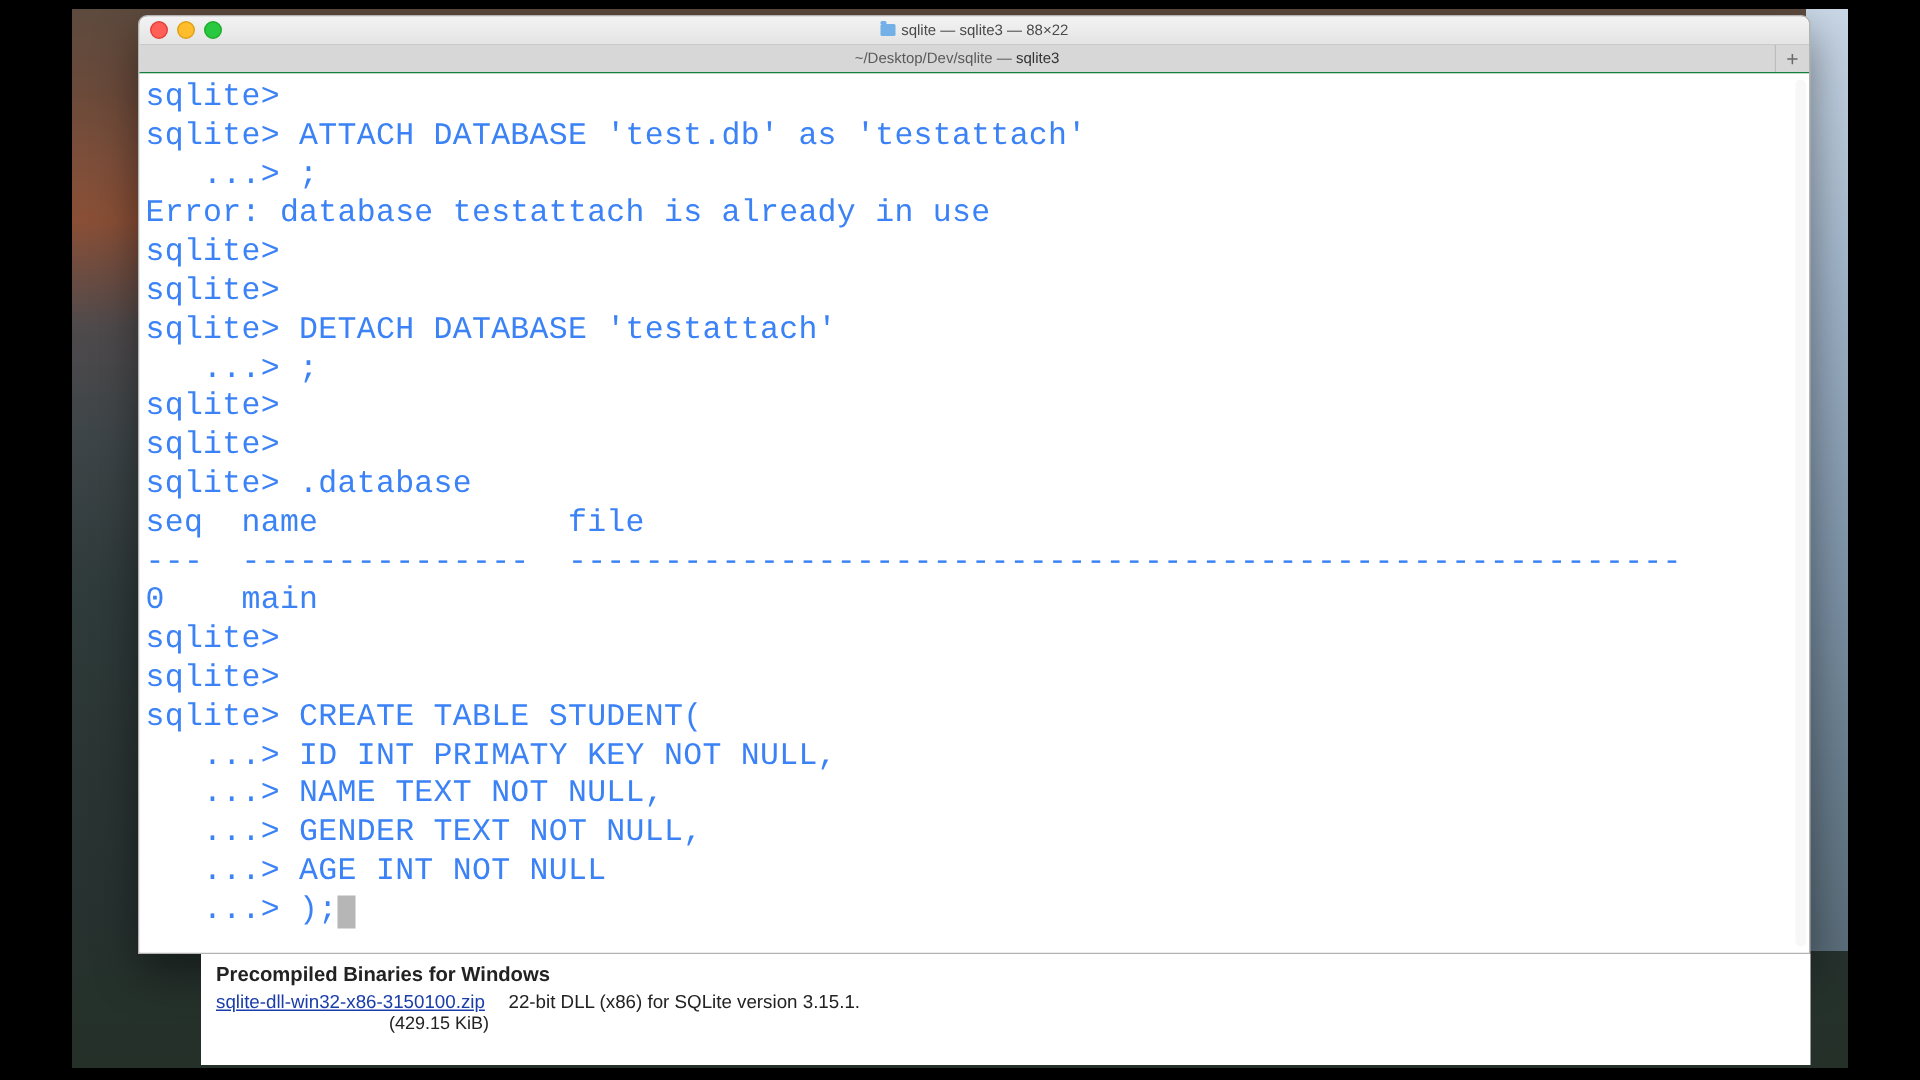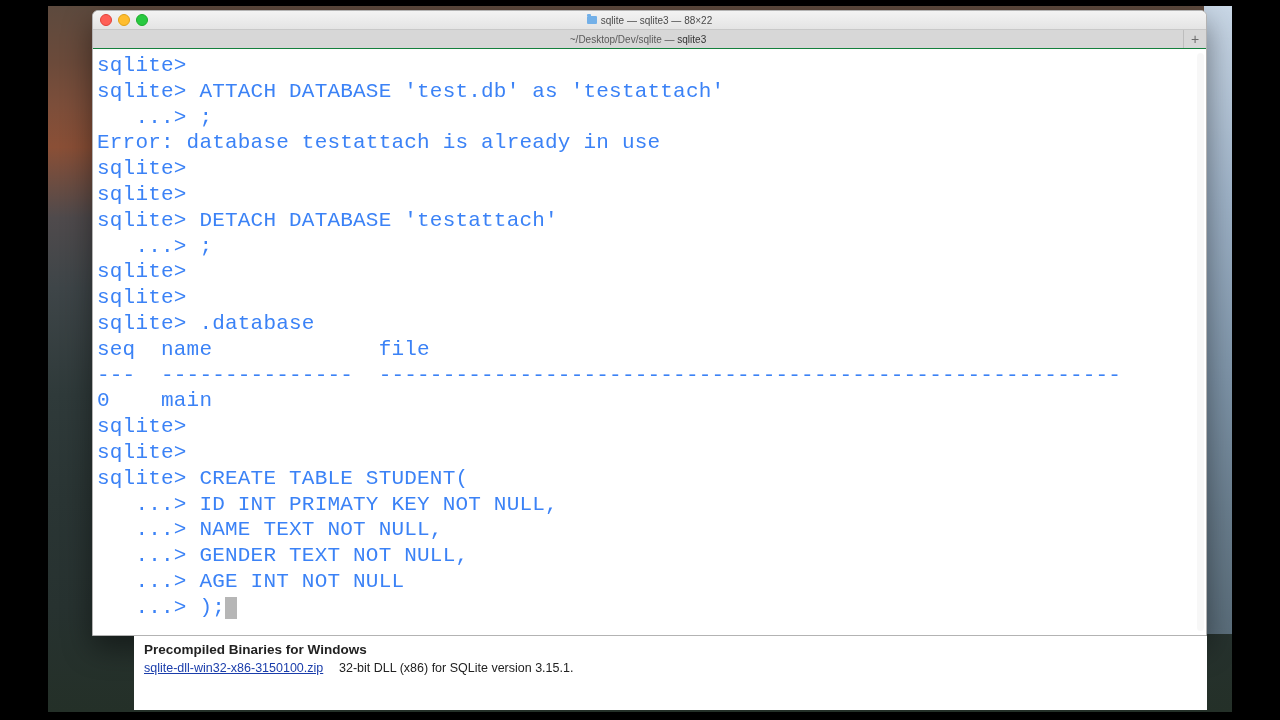--- a/index.html
+++ b/index.html
@@ -209,18 +209,22 @@
       <div class="terminal-lines" id="termlines"><div>sqlite&gt;</div><div>sqlite&gt; ATTACH DATABASE 'test.db' as 'testattach'</div><div>   ...&gt; ;</div><div>Error: database testattach is already in use</div><div>sqlite&gt;</div><div>sqlite&gt;</div><div>sqlite&gt; DETACH DATABASE 'testattach'</div><div>   ...&gt; ;</div><div>sqlite&gt;</div><div>sqlite&gt;</div><div>sqlite&gt; .database</div><div>seq  name             file                                                      </div><div>---  ---------------  ----------------------------------------------------------</div><div>0    main                                                                       </div><div>sqlite&gt;</div><div>sqlite&gt;</div><div>sqlite&gt; CREATE TABLE STUDENT(</div><div>   ...&gt; ID INT PRIMATY KEY NOT NULL,</div><div>   ...&gt; NAME TEXT NOT NULL,</div><div>   ...&gt; GENDER TEXT NOT NULL,</div><div>   ...&gt; AGE INT NOT NULL</div><div>   ...&gt; );<span class="cursor-block"></span></div></div>
       <div class="terminal-scrollbar"></div>
     </div>
   </div>
 
   <div class="browser-strip">
     <div class="bs-heading">Precompiled Binaries for Windows</div>
     <div class="bs-row">
       <div class="bs-link">sqlite-dll-win32-x86-3150100.zip</div>
       <div class="bs-desc">
-        <span>32-bit DLL (x86) for SQLite version 3.15.1.</span><br>
-      </div>
+        <span>22-bit DLL (x86) for SQLite version 3.15.1.</span><br>
+      </div>
+    </div>
+    <div class="bs-row">
+      <div class="bs-size">(429.15 KiB)</div>
+      <div class="bs-desc"></div>
     </div>
   </div>
 
 </div>
 
 </body></html>

